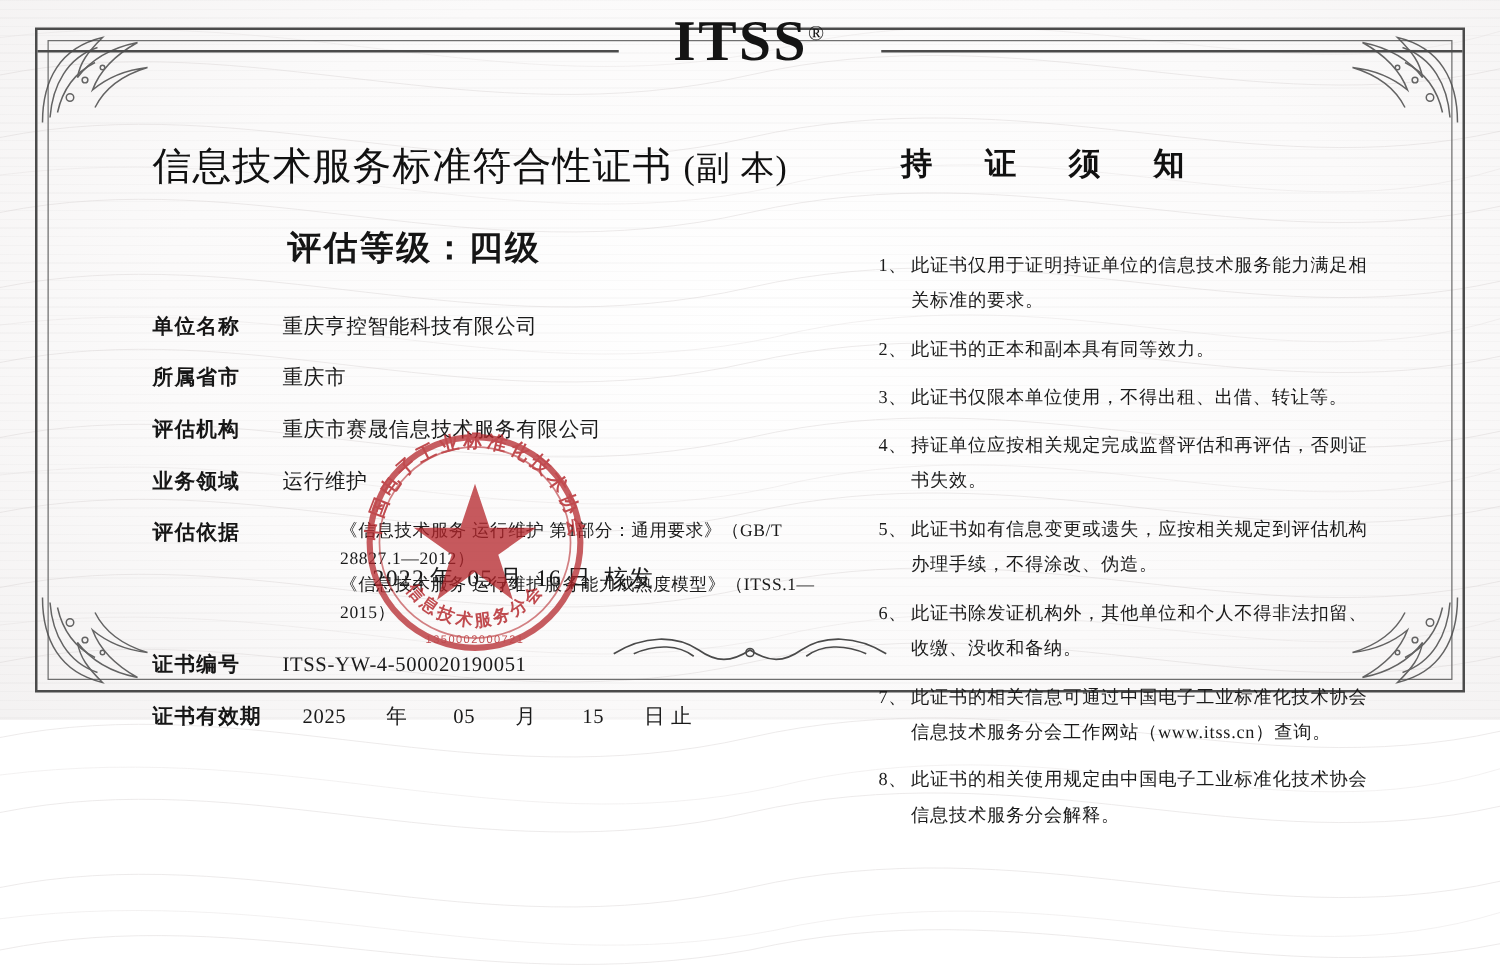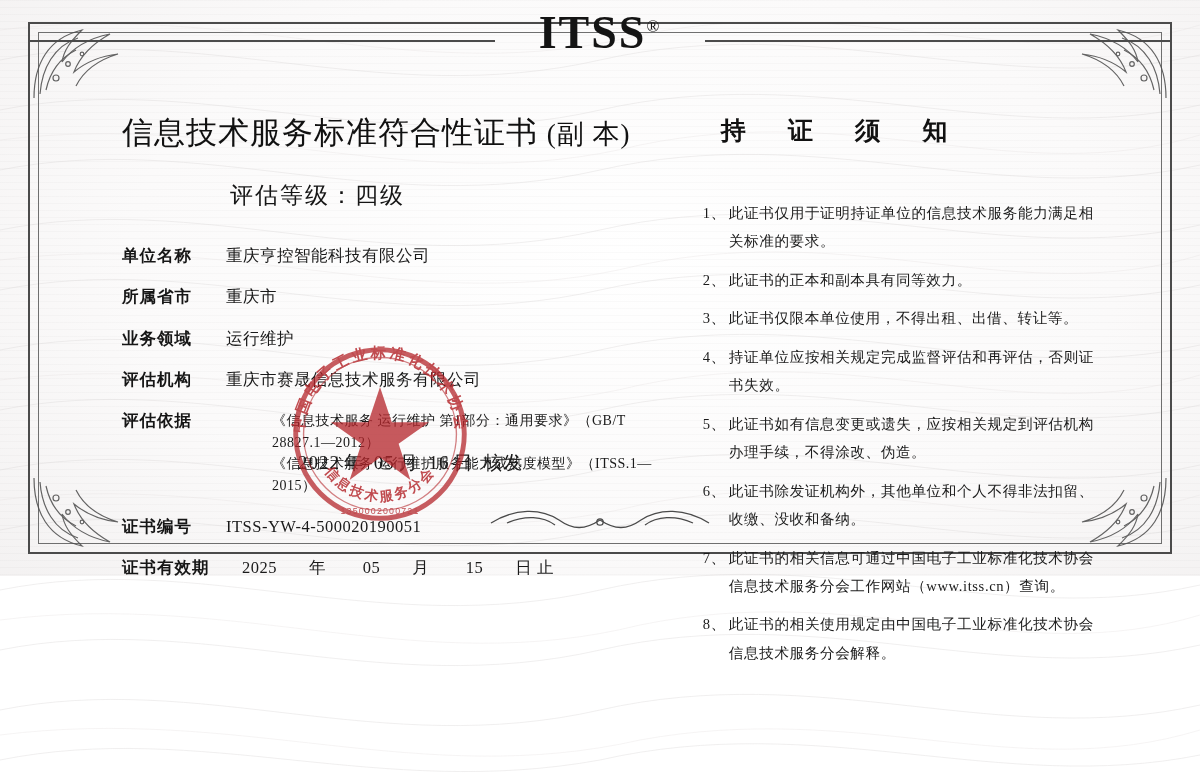--- a/index.html
+++ b/index.html
@@ -134,22 +134,22 @@
     letter-spacing: 1px;
     color: #111;
     margin: 22px 0 0 0;
     white-space: nowrap;
   }
   .doc-title .copy-mark {
     font-size: 27px;
   }
 
   .grade-line {
-    font-size: 23px;
-    font-weight: normal;
+    font-size: 27px;
+    font-weight: bold;
     margin: 26px 0 0 108px;
     letter-spacing: 2px;
     color: #151515;
   }
 
   .fields {
     margin-top: 34px;
   }
   .field-row {
     display: flex;
@@ -338,27 +338,27 @@
           <div class="field-value">重庆亨控智能科技有限公司</div>
         </div>
 
         <div class="field-row">
           <div class="field-label">所属省市</div>
           <div class="field-value">重庆市</div>
         </div>
 
 
         <div class="field-row">
+          <div class="field-label">评估机构</div>
+          <div class="field-value">重庆市赛晟信息技术服务有限公司</div>
+        </div>
+
+        <div class="field-row">
           <div class="field-label">业务领域</div>
           <div class="field-value">运行维护</div>
-        </div>
-
-        <div class="field-row">
-          <div class="field-label">评估机构</div>
-          <div class="field-value">重庆市赛晟信息技术服务有限公司</div>
         </div>
 
         <div class="field-row">
           <div class="field-label">评估依据</div>
           <div class="field-value small">
             <span class="std-line">《信息技术服务 运行维护 第1部分：通用要求》（GB/T 28827.1—2012）</span>
             <span class="std-line">《信息技术服务 运行维护服务能力成熟度模型》（ITSS.1—2015）</span>
           </div>
         </div>
 

